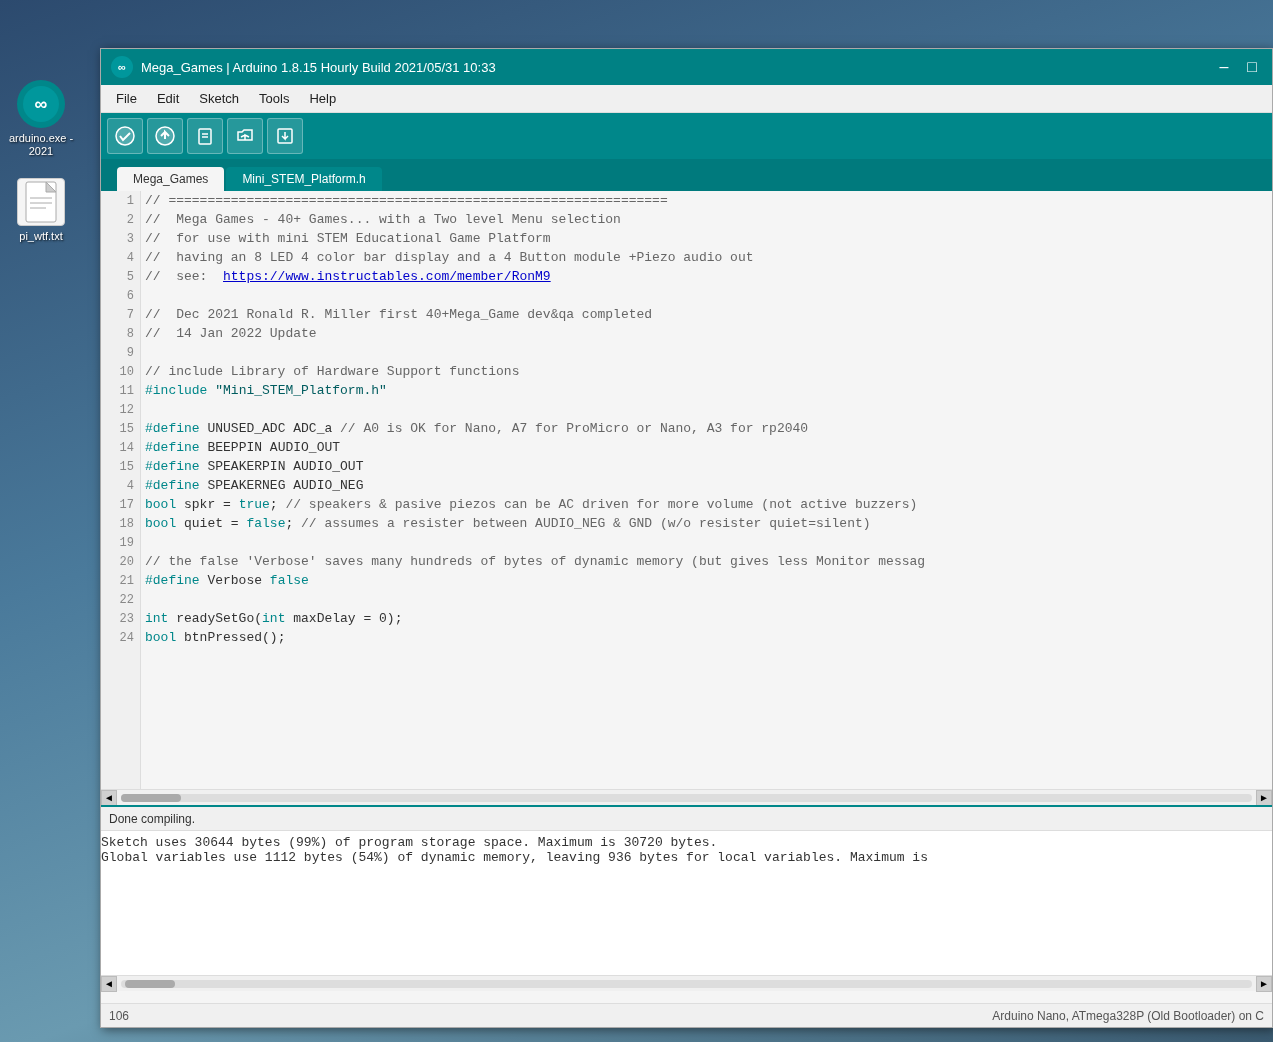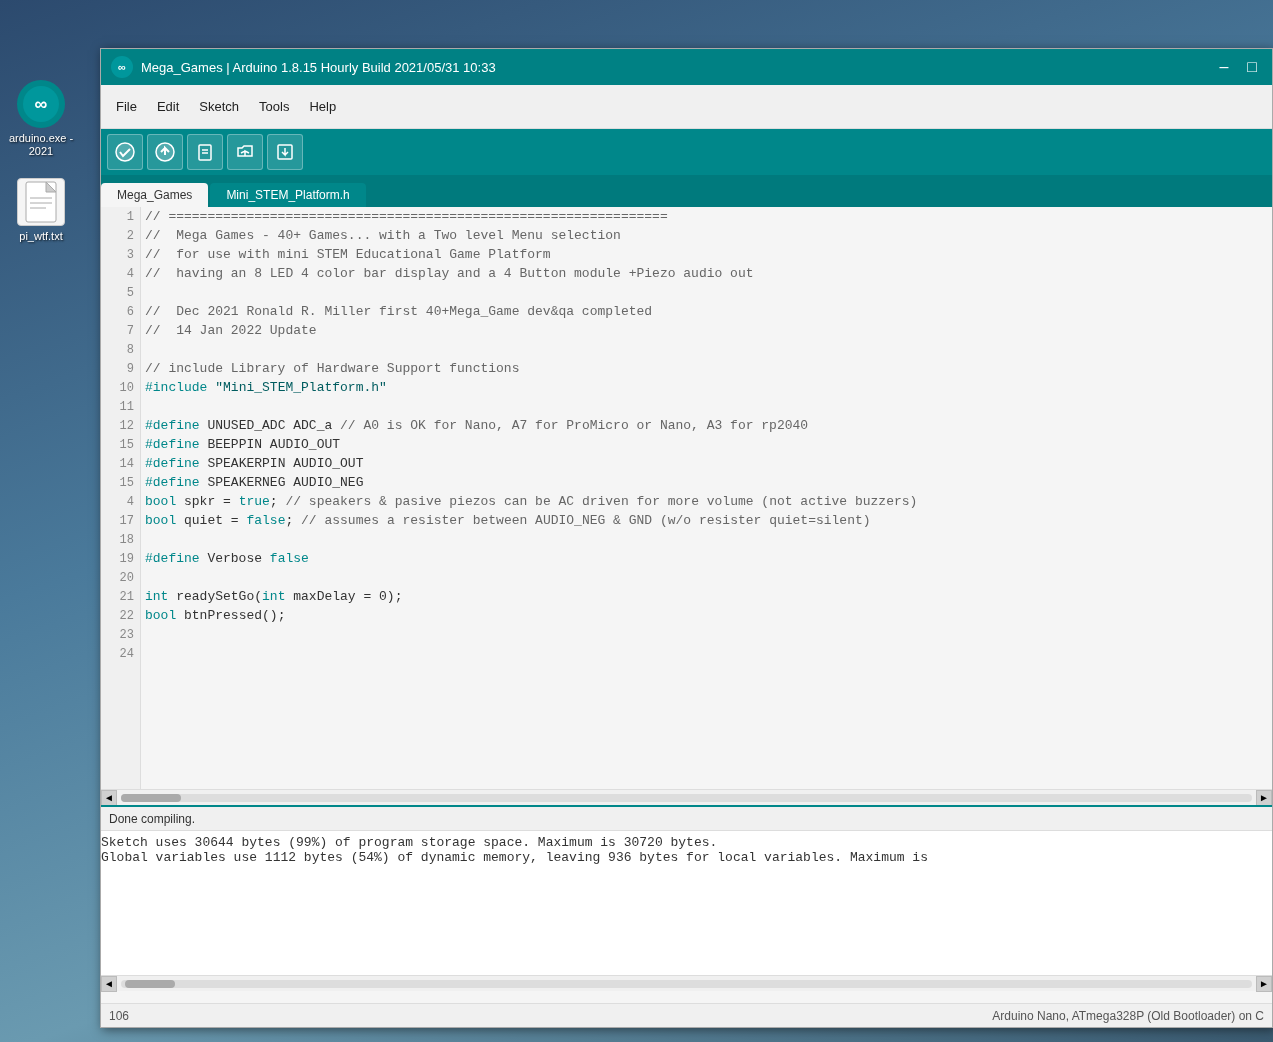--- a/index.html
+++ b/index.html
@@ -158,21 +158,21 @@
       color: white;
       font-size: 16px;
       cursor: pointer;
       display: flex;
       align-items: center;
       justify-content: center;
     }
 
     
     .menu-bar {
-      height: 44px;
+      height: 28px;
       background: #f0f0f0;
       display: flex;
       align-items: center;
       padding: 0 5px;
       border-bottom: 1px solid #ddd;
     }
 
     .menu-item {
       padding: 3px 10px;
       font-size: 13px;
@@ -203,21 +203,21 @@
       color: white;
       font-size: 18px;
     }
 
     
     .tab-bar {
       height: 32px;
       background: #007a7d;
       display: flex;
       align-items: flex-end;
-      padding: 0 0;
+      padding: 0 16px;
     }
 
     .tab {
       padding: 5px 16px;
       font-size: 12px;
       cursor: pointer;
       border-radius: 4px 4px 0 0;
       color: white;
       margin-right: 2px;
     }
@@ -531,20 +531,23 @@
           </div>
           <div class="code-line">
             <span class="comment">//&nbsp; Mega Games - 40+ Games... with a Two level Menu selection</span>
           </div>
           <div class="code-line">
             <span class="comment">//&nbsp; for use with mini STEM Educational Game Platform</span>
           </div>
           <div class="code-line">
             <span class="comment">//&nbsp; having an 8 LED 4 color bar display and a 4 Button module +Piezo audio out</span>
           </div>
+          <div class="code-line">
+            <span class="comment">//&nbsp; see:&nbsp; </span><span class="link">https://www.instructables.com/member/RonM9</span>
+          </div>
           <div class="code-line">&nbsp;</div>
           <div class="code-line">
             <span class="comment">//&nbsp; Dec 2021 Ronald R. Miller first 40+Mega_Game dev&amp;qa completed</span>
           </div>
           <div class="code-line">
             <span class="comment">//&nbsp; 14 Jan 2022 Update</span>
           </div>
           <div class="code-line">&nbsp;</div>
           <div class="code-line">
             <span class="comment">// include Library of Hardware Support functions</span>
@@ -565,20 +568,23 @@
           <div class="code-line">
             <span class="keyword">#define</span> <span> SPEAKERNEG AUDIO_NEG</span>
           </div>
           <div class="code-line">
             <span class="keyword">bool</span><span> spkr = </span><span class="bool-val">true</span><span>; </span><span class="comment">// speakers &amp; pasive piezos can be AC driven for more volume (not active buzzers)</span>
           </div>
           <div class="code-line">
             <span class="keyword">bool</span><span> quiet = </span><span class="bool-val">false</span><span>; </span><span class="comment">// assumes a resister between AUDIO_NEG &amp; GND (w/o resister quiet=silent)</span>
           </div>
           <div class="code-line">&nbsp;</div>
+          <div class="code-line">
+            <span class="comment">// the false 'Verbose' saves many hundreds of bytes of dynamic memory (but gives less Monitor messag</span>
+          </div>
           <div class="code-line">
             <span class="keyword">#define</span><span> Verbose </span><span class="bool-val">false</span>
           </div>
           <div class="code-line">&nbsp;</div>
           <div class="code-line">
             <span class="keyword">int</span><span> readySetGo(</span><span class="keyword">int</span><span> maxDelay = 0);</span>
           </div>
           <div class="code-line">
             <span class="keyword">bool</span><span> btnPressed();</span>
           </div>

